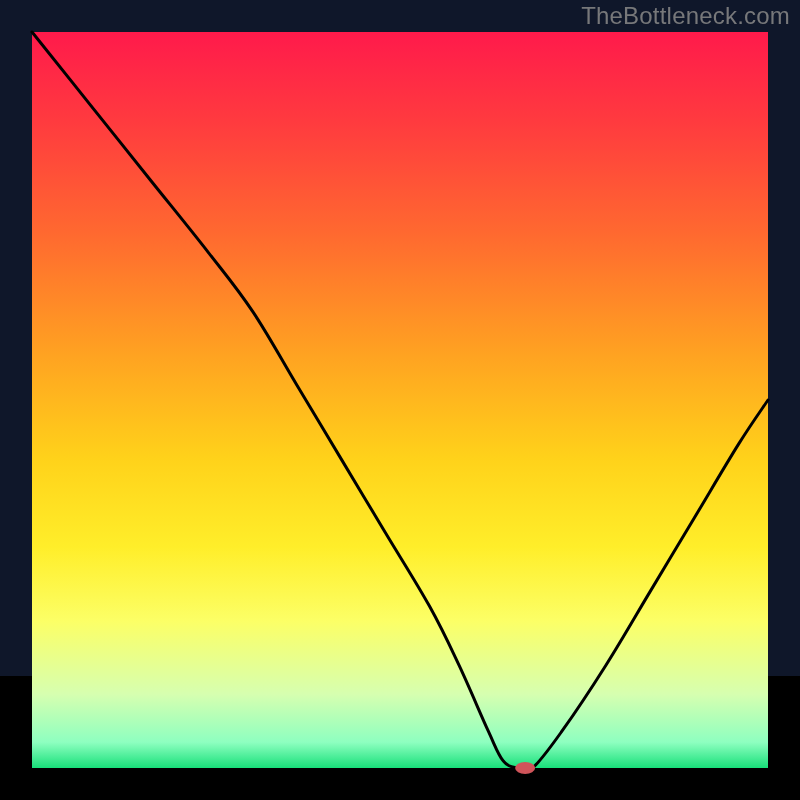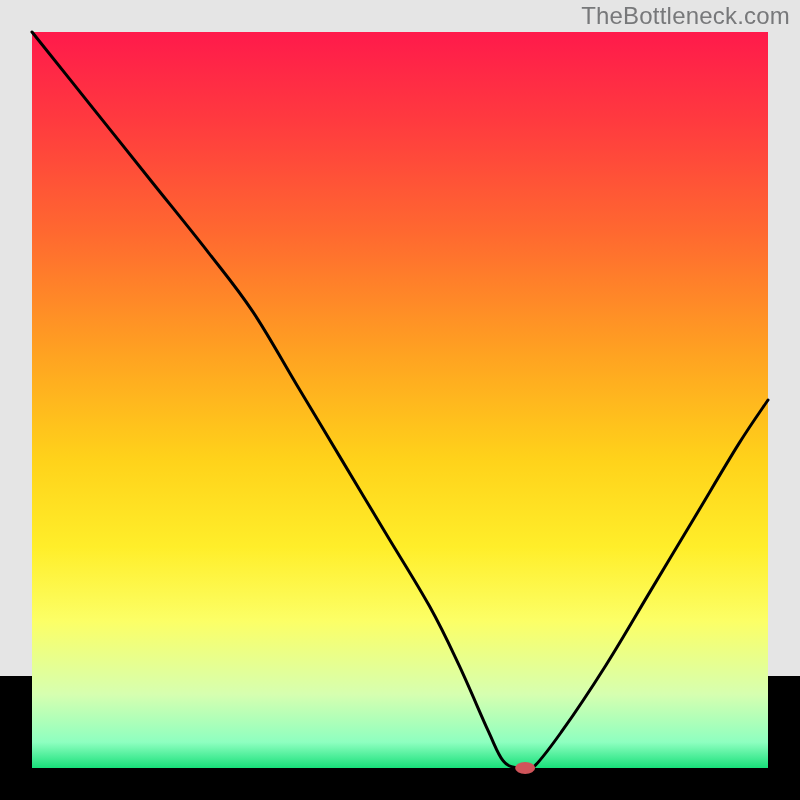--- a/index.html
+++ b/index.html
@@ -7,21 +7,21 @@
     padding: 0;
     width: 800px;
     height: 800px;
     background: #000;
     overflow: hidden;
   }
   .frame {
     position: relative;
     width: 800px;
     height: 676px;
-    background: #e5e5e5;
+    background: #0f172a;
   }
   .watermark {
     position: absolute;
     top: 2px;
     right: 10px;
     font-family: Arial, Helvetica, sans-serif;
     font-size: 24px;
     color: #77787a;
     font-weight: 500;
     letter-spacing: 0.2px;

